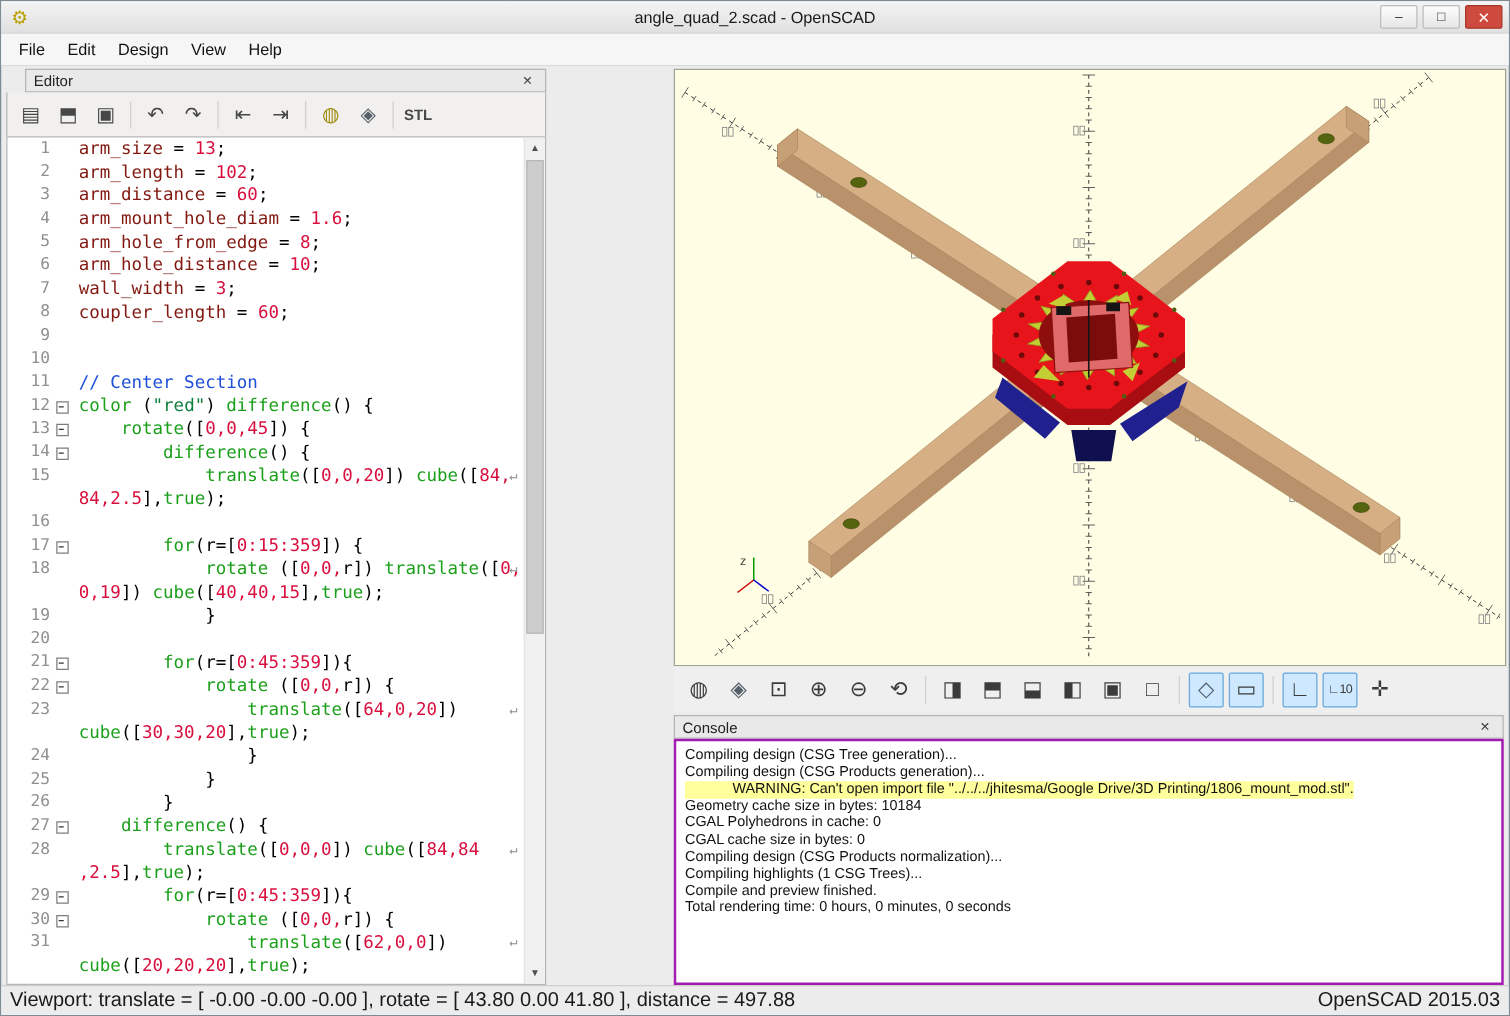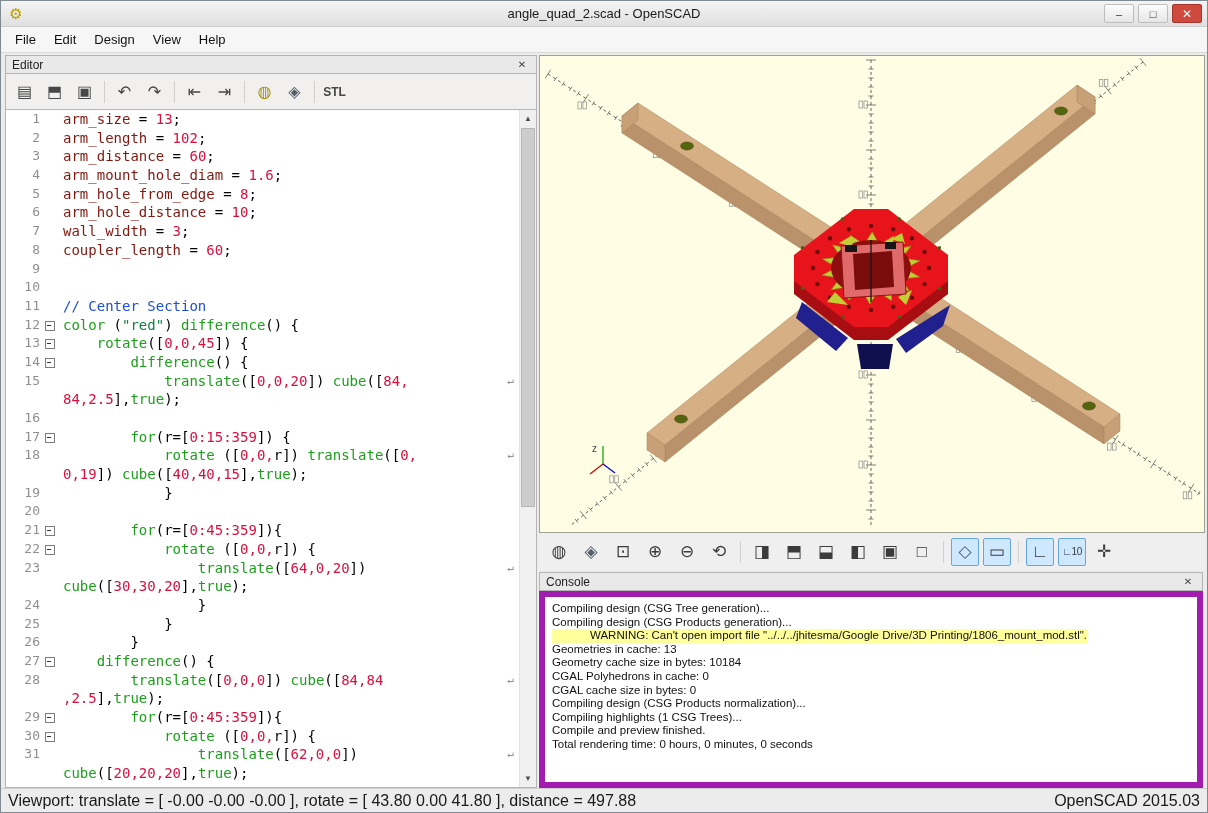--- a/index.html
+++ b/index.html
@@ -24,21 +24,21 @@
              border-bottom:1px solid #dadada; display:flex; align-items:center; padding-left:5px; }
   .menu-item { padding:4px 9px; font-size:13px; color:#111; }
 
   
   .dock { position:absolute; }
   .dock-title { height:19px; background:#e9e9e9; border:1px solid #b5b5b5; font-size:12px;
                 color:#222; display:flex; align-items:center; padding:0 6px; }
   .dock-close { margin-left:auto; font-size:10px; color:#444; width:16px; text-align:center; }
 
   
-  #editor-dock { left:4px; top:54px; width:532px; bottom:24px; }
+  #editor-dock { left:4px; top:54px; width:432px; bottom:24px;padding-left:15px; }
   .ed-toolbar { position:absolute; left:0; top:19px; right:0; height:35px; background:#f1f0ee;
                 border-left:1px solid #b5b5b5; border-right:1px solid #b5b5b5;
                 display:flex; align-items:center; padding:0 5px; gap:3px; }
   .tbtn { width:27px; height:27px; display:flex; align-items:center; justify-content:center;
           border:1px solid transparent; border-radius:2px; }
   .tbtn .glyph { font-size:16px; color:#474747; }
   [data-name="export-stl-icon"] .glyph { font-size:12px; font-weight:bold; }
   [data-name="preview-icon"] .glyph { color:#a08d13; }
   .tsep { width:1px; height:22px; background:#d2d0cc; margin:0 3px; }
 
@@ -72,21 +72,21 @@
   .vbtn { width:28px; height:28px; display:flex; align-items:center; justify-content:center;
           border:1px solid transparent; border-radius:2px; }
   .vbtn .glyph { font-size:17px; color:#3b3b3b; }
   .vbtn.active { background:#cde8ff; border-color:#66a7e0; }
   [data-name="show-scale-icon"] .glyph { font-size:10px; letter-spacing:-0.5px; }
   [data-name="view-perspective-icon"] .glyph, [data-name="render-icon"] .glyph { color:#55606b; }
 
   
   #console-dock { left:538px; top:571px; right:4px; bottom:24px; }
   .console-body { position:absolute; left:0; top:19px; right:0; bottom:0; background:#fff;
-                  border:6px solid #a21caf; padding:5px 7px; overflow:hidden; }
+                  border:2px solid #a21caf; padding:5px 7px; overflow:hidden; }
   .cline { font-size:11.5px; line-height:13.6px; color:#111; white-space:nowrap; }
   .cline.warn { background:#ffff9c; width:fit-content;padding-left:38px; }
 
   
   .statusbar { position:absolute; left:0; bottom:0; right:0; height:24px; background:#ececec;
                border-top:1px solid #cfcfcf; font-size:16px; color:#1a1a1a;
                display:flex; align-items:center; padding:0 7px; }
   .status-right { margin-left:auto; }
 </style>
 </head>
@@ -621,21 +621,20 @@
 
 <div class="dock" id="console-dock" data-name="console-panel">
   <div class="dock-title" data-name="console-panel-titlebar">
     <span data-name="console-panel-title">Console</span>
     <span class="dock-close" data-name="console-close-icon">✕</span>
   </div>
   <div class="console-body" data-name="console-output">
       <div class="cline" data-name="console-line">Compiling design (CSG Tree generation)...</div>
       <div class="cline" data-name="console-line">Compiling design (CSG Products generation)...</div>
       <div class="cline warn" data-name="console-warning-line">WARNING: Can't open import file "../../../jhitesma/Google Drive/3D Printing/1806_mount_mod.stl".</div>
-      <div class="cline" data-name="console-line">Geometries in cache: 13</div>
       <div class="cline" data-name="console-line">Geometry cache size in bytes: 10184</div>
       <div class="cline" data-name="console-line">CGAL Polyhedrons in cache: 0</div>
       <div class="cline" data-name="console-line">CGAL cache size in bytes: 0</div>
       <div class="cline" data-name="console-line">Compiling design (CSG Products normalization)...</div>
       <div class="cline" data-name="console-line">Compiling highlights (1 CSG Trees)...</div>
       <div class="cline" data-name="console-line">Compile and preview finished.</div>
       <div class="cline" data-name="console-line">Total rendering time: 0 hours, 0 minutes, 0 seconds</div>
     </div>
 </div>
 

